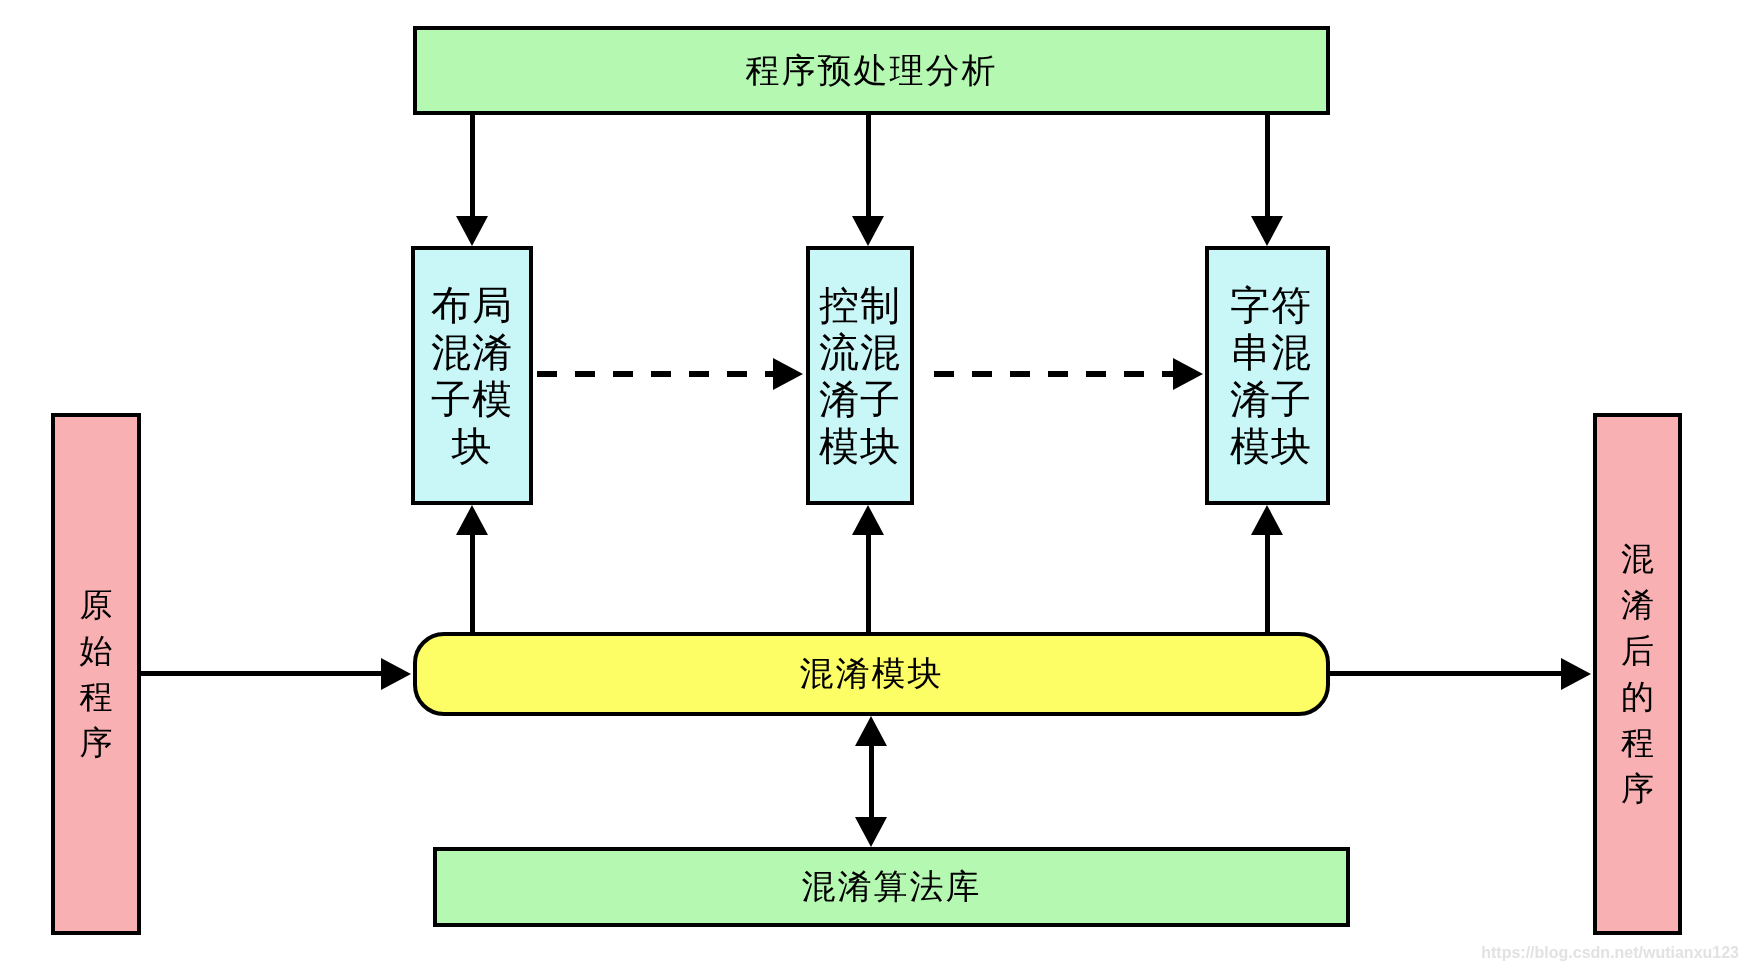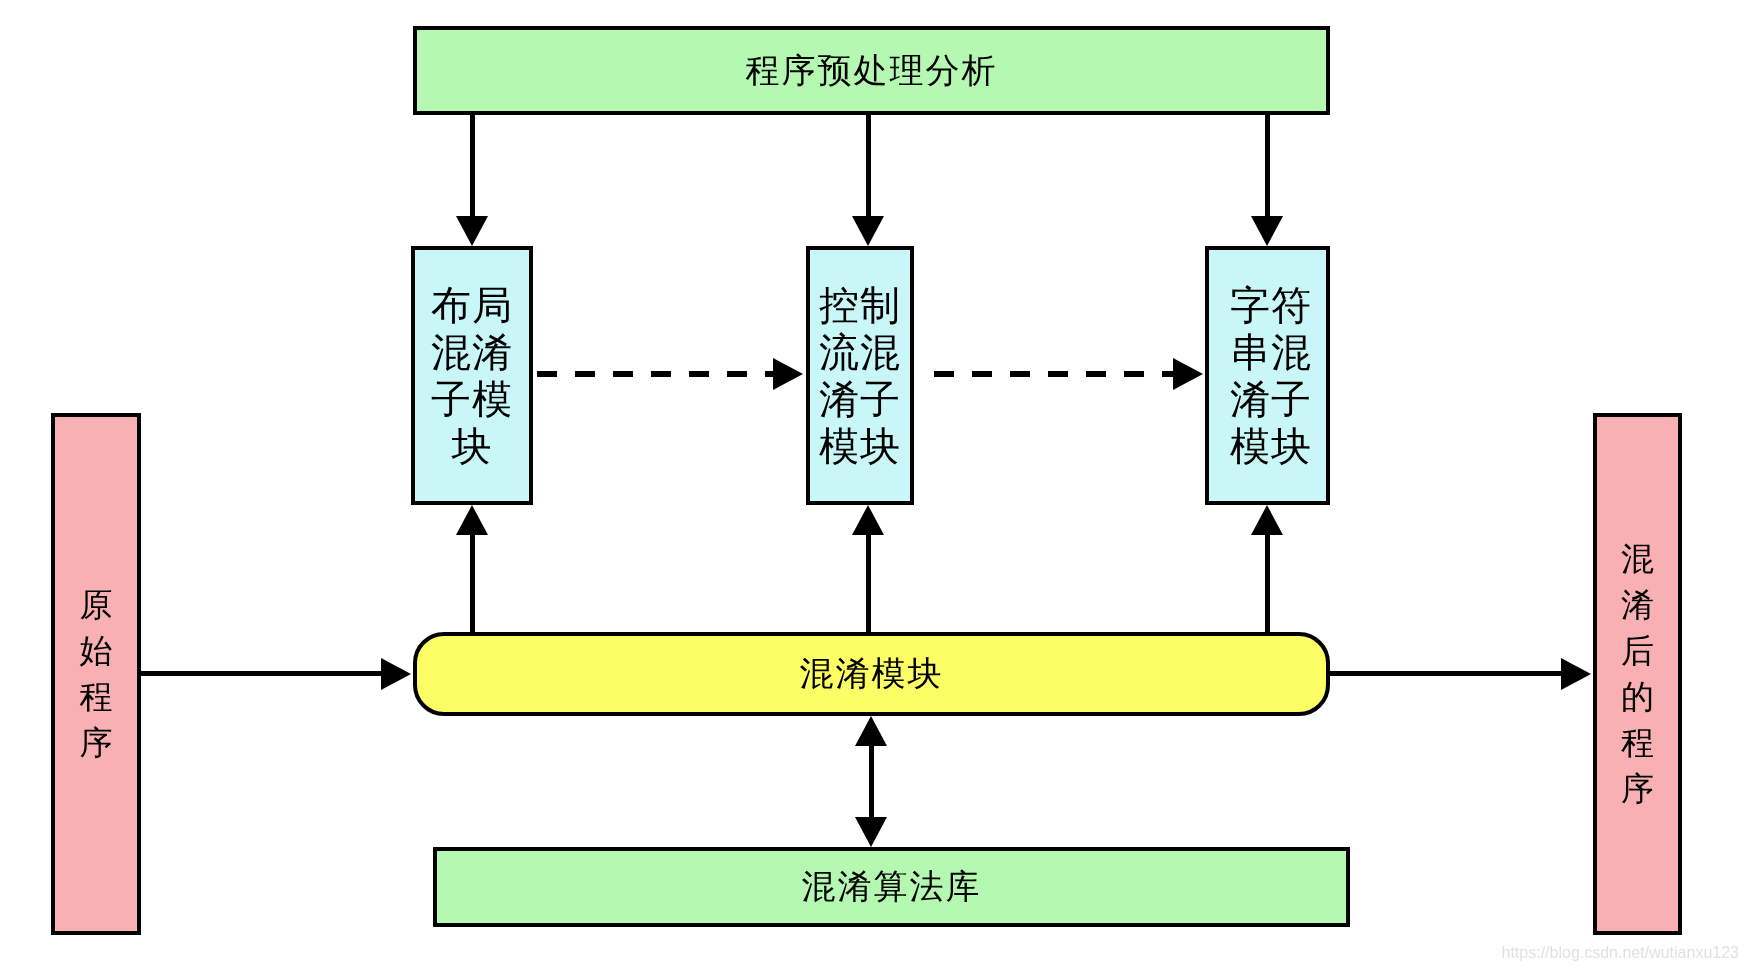--- a/index.html
+++ b/index.html
@@ -29,21 +29,21 @@
   .dash{
     position:absolute;height:6px;
     background:repeating-linear-gradient(90deg,var(--line,#000) 0 20px,transparent 20px 38px);
   }
   .head{position:absolute;width:0;height:0;}
   .head.down{border-left:16px solid transparent;border-right:16px solid transparent;border-top:30px solid var(--line,#000);}
   .head.up{border-left:16px solid transparent;border-right:16px solid transparent;border-bottom:30px solid var(--line,#000);}
   .head.right{border-top:16px solid transparent;border-bottom:16px solid transparent;border-left:30px solid var(--line,#000);}
   .watermark{
     position:absolute;right:4px;bottom:3px;
-    font-size:16px;color:var(--watermark_gray,#e2e2e2);
+    font-size:16px;color:var(--watermark_gray,#e2e2e2);font-weight:bold;
   }
 </style>
 </head>
 <body>
 
 <div id="canvas">
 
   <div class="box green single" style="left:413px;top:26px;width:917px;height:89px;">
     <span>程序预处理分析</span>
   </div>

